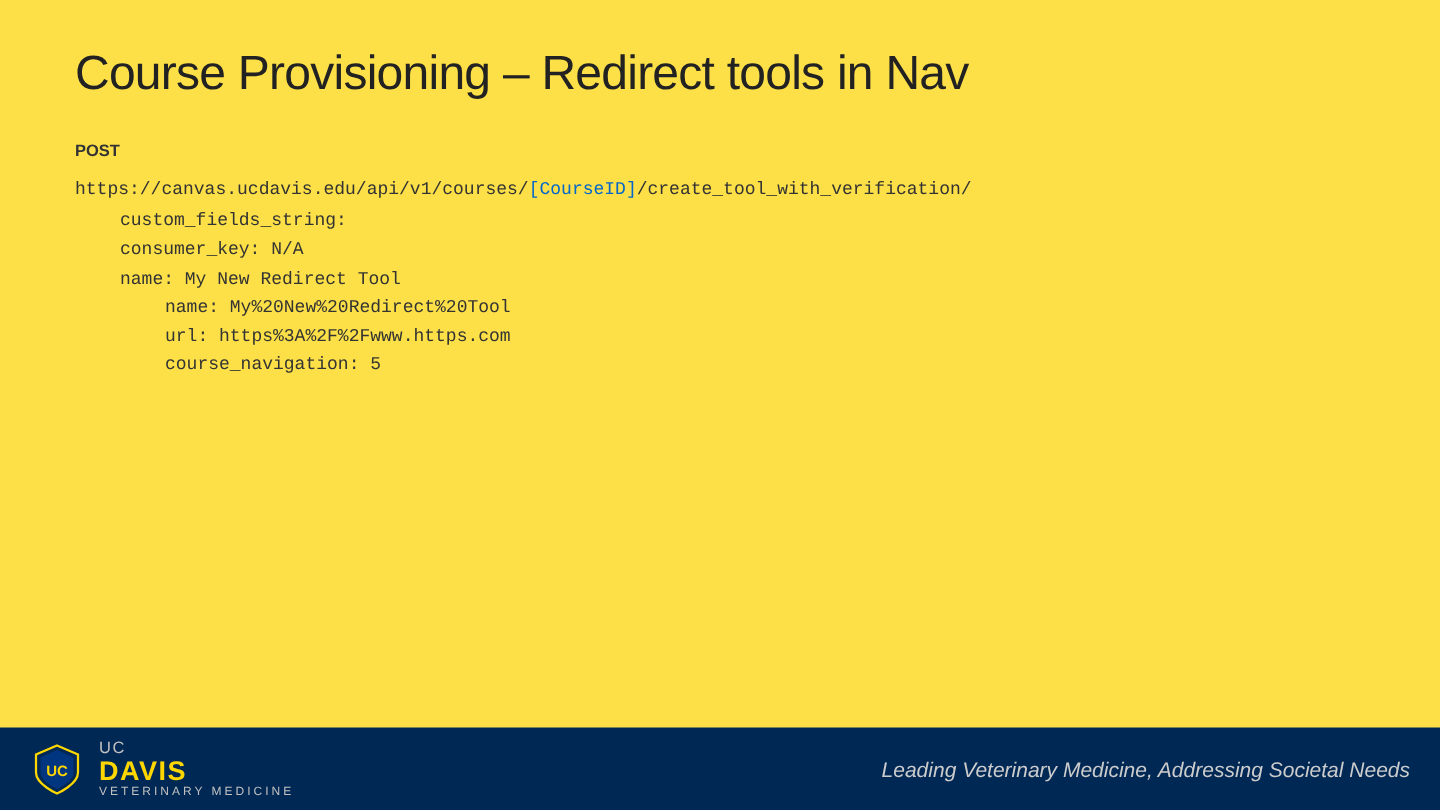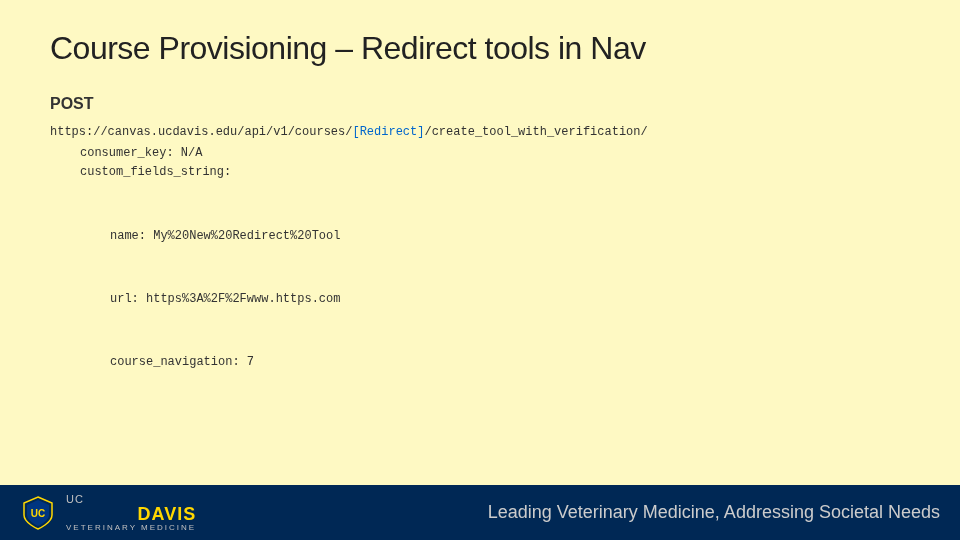--- a/index.html
+++ b/index.html
@@ -13,38 +13,38 @@
       height: 540px;
       background: #ffffff;
       font-family: Arial, sans-serif;
       overflow: hidden;
       position: relative;
     }
 
     .page-container {
       width: 960px;
       height: 540px;
-      background: #fef9c3;
+      background: #fde047;
       position: relative;
     }
 
     .main-content {
       padding: 30px 50px 20px 50px;
     }
 
     .page-title {
       font-size: 32px;
       font-weight: 300;
       color: #222222;
       margin-bottom: 28px;
       letter-spacing: -0.5px;
     }
 
     .section-label {
-      font-size: 16px;
+      font-size: 11px;
       font-weight: bold;
       color: #333333;
       margin-bottom: 10px;
     }
 
     .code-block {
       font-family: 'Courier New', Courier, monospace;
       font-size: 12px;
       color: #333333;
       line-height: 1.6;
@@ -60,21 +60,20 @@
     }
 
     .code-block .indent1 {
       padding-left: 30px;
       display: block;
     }
 
     .code-block .indent2 {
       padding-left: 60px;
       display: block;
-      margin-top: 44px;
     }
 
     .footer {
       position: absolute;
       bottom: 0;
       left: 0;
       right: 0;
       height: 55px;
       background: #002855;
       display: flex;
@@ -105,51 +104,52 @@
       color: #c0c0c0;
       letter-spacing: 1px;
     }
 
     .logo-davis {
       font-size: 18px;
       font-weight: bold;
       color: #FFD700;
       letter-spacing: 1px;
       line-height: 1;
-      text-align: right;
     }
 
     .logo-subtitle {
       font-size: 8px;
       color: #c0c0c0;
       letter-spacing: 2px;
       text-transform: uppercase;
     }
 
     .footer-tagline {
-      font-size: 18px;
+      font-size: 14px;
       color: #cccccc;
+      font-style: italic;
     }
   </style>
 </head>
 <body>
 
 <div class="page-container">
   <div class="main-content">
     <h1 class="page-title">Course Provisioning – Redirect tools in Nav</h1>
 
     <div class="section-label">POST</div>
 
     <div class="code-block">
-      <span class="url-line"><span>https://canvas.ucdavis.edu/api/v1/courses/</span><span class="highlight">[Redirect]</span><span>/create_tool_with_verification/</span></span>
+      <span class="url-line"><span>https://canvas.ucdavis.edu/api/v1/courses/</span><span class="highlight">[CourseID]</span><span>/create_tool_with_verification/</span></span>
+      <span class="indent1">custom_fields_string:</span>
       <span class="indent1">consumer_key: N/A</span>
-      <span class="indent1">custom_fields_string:</span>
+      <span class="indent1">name: My New Redirect Tool</span>
       <span class="indent2">name: My%20New%20Redirect%20Tool</span>
       <span class="indent2">url: https%3A%2F%2Fwww.https.com</span>
-      <span class="indent2">course_navigation: 7</span>
+      <span class="indent2">course_navigation: 5</span>
     </div>
   </div>
 
   <div class="footer">
     <div class="footer-logo">
 
       <svg class="logo-shield" viewBox="0 0 36 36" xmlns="http://www.w3.org/2000/svg">
         <path d="M18 2 L32 8 L32 20 C32 28 18 34 18 34 C18 34 4 28 4 20 L4 8 Z" fill="#002855" stroke="#FFD700" stroke-width="1.5"></path>
         <path d="M18 5 L29 10 L29 20 C29 26 18 31 18 31 C18 31 7 26 7 20 L7 10 Z" fill="#003580"></path>
         <text x="18" y="22" text-anchor="middle" font-size="10" font-weight="bold" fill="#FFD700" font-family="Arial">UC</text>

